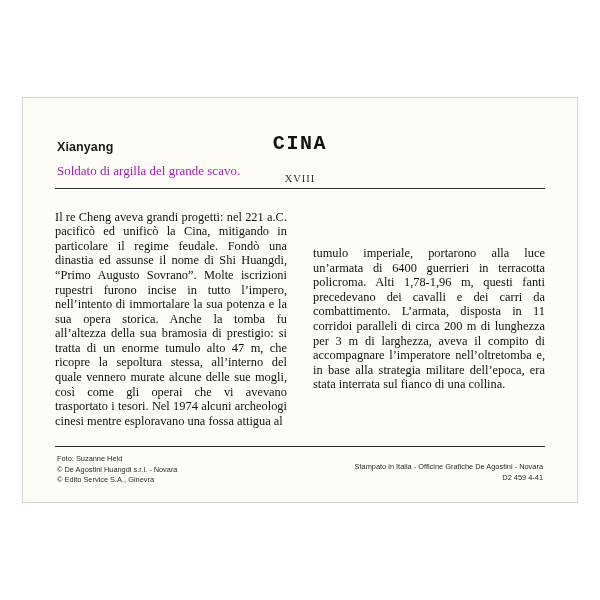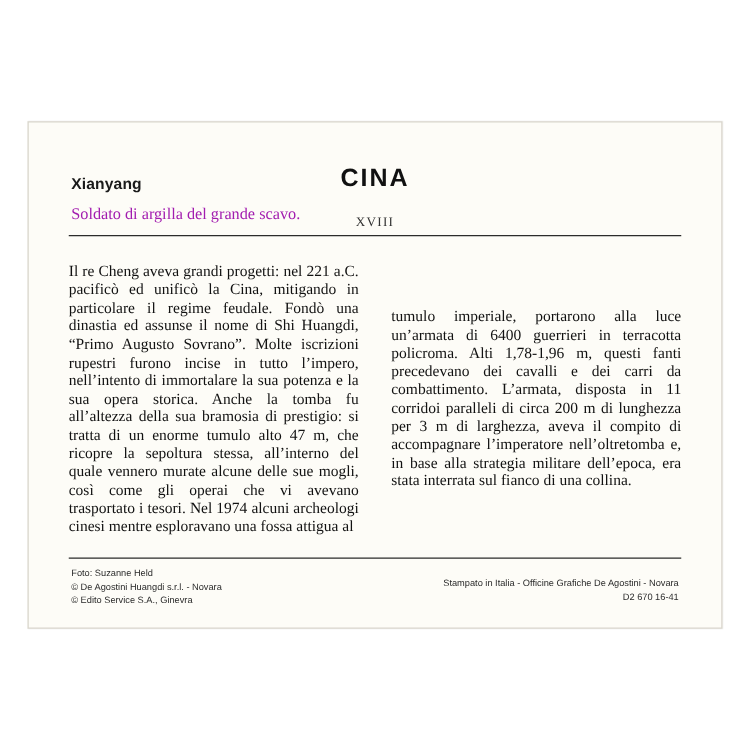--- a/index.html
+++ b/index.html
@@ -61,21 +61,21 @@
     color: #a21caf;
   }
   .head-center {
     position: absolute;
     left: 0;
     right: 0;
     top: 18px;
     text-align: center;
   }
   .country {
-    font-family: Liberation Sans, sans-serif;
+    font-family: Liberation Mono, monospace;
     font-weight: bold;
     font-size: 20px;
     letter-spacing: 1.6px;
     color: #111;
   }
   .series-num {
     margin-top: 18px;
     font-family: "Liberation Serif", serif;
     font-size: 10.5px;
     letter-spacing: 1px;
@@ -167,20 +167,20 @@
       <div class="rule rule-bottom"></div>
 
       <div class="footer">
         <div class="footer-left">
           <span class="footer-line">Foto: Suzanne Held</span>
           <span class="footer-line">© De Agostini Huangdi s.r.l. - Novara</span>
           <span class="footer-line">© Edito Service S.A., Ginevra</span>
         </div>
         <div class="footer-right">
           <span class="footer-line">Stampato in Italia - Officine Grafiche De Agostini - Novara</span>
-          <span class="footer-line">D2 670 16-41</span>
+          <span class="footer-line">D2 459 4-41</span>
         </div>
       </div>
 
     </div>
   </div>
 
 </div>
 
 </body></html>

